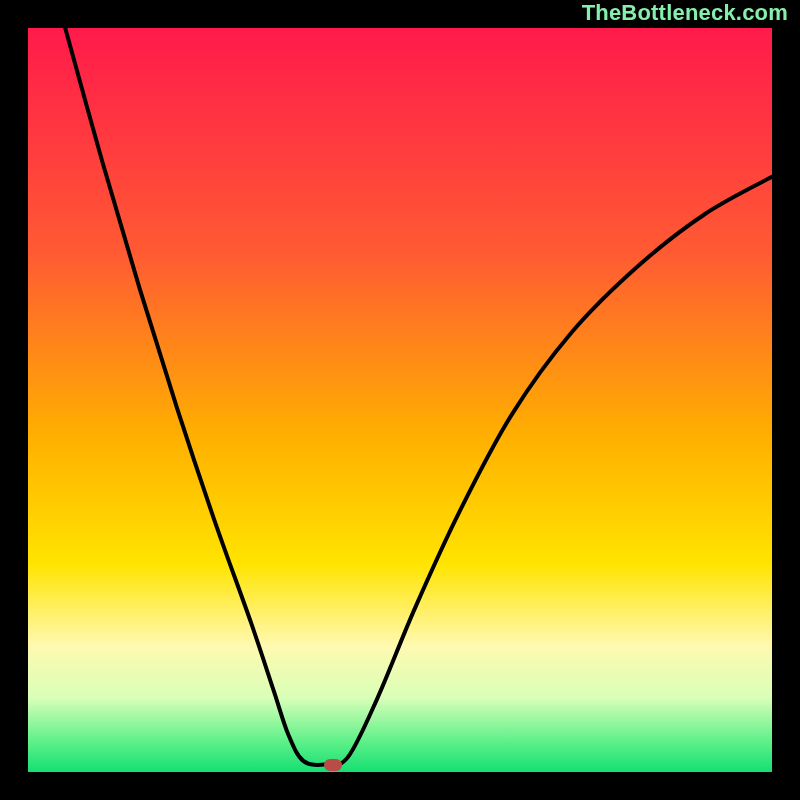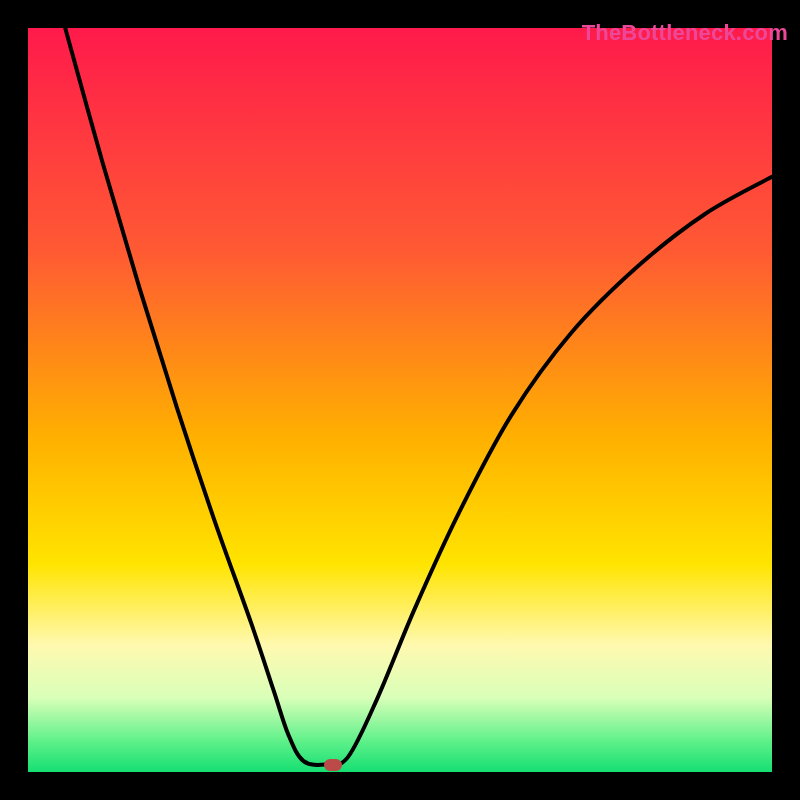--- a/index.html
+++ b/index.html
@@ -12,23 +12,23 @@
     background: #000;
   }
   .frame {
     width: 800px;
     height: 800px;
     background: #000;
     position: relative;
   }
   .watermark {
     position: absolute;
-    top: 20px;
+    top: 0;
     right: 12px;
-    color: #ec4899;
+    color: #86efac;
     font-size: 22px;
     font-weight: 600;
     letter-spacing: 0.2px;
     z-index: 10;
   }
   .plot-area {
     position: absolute;
     left: 28px;
     top: 28px;
     width: 744px;

